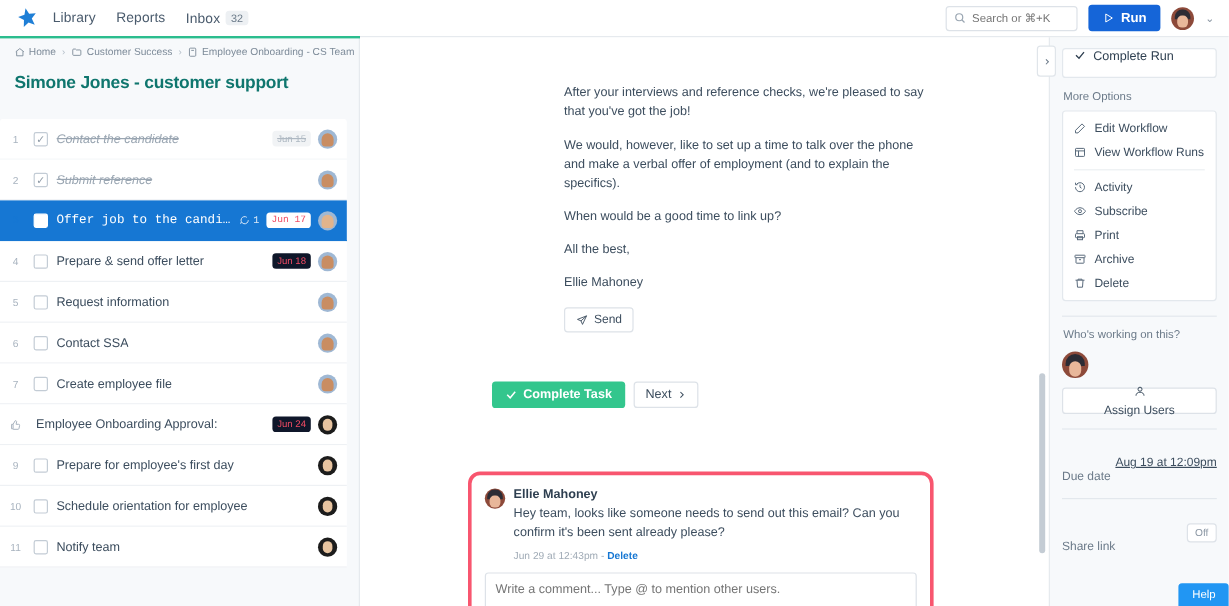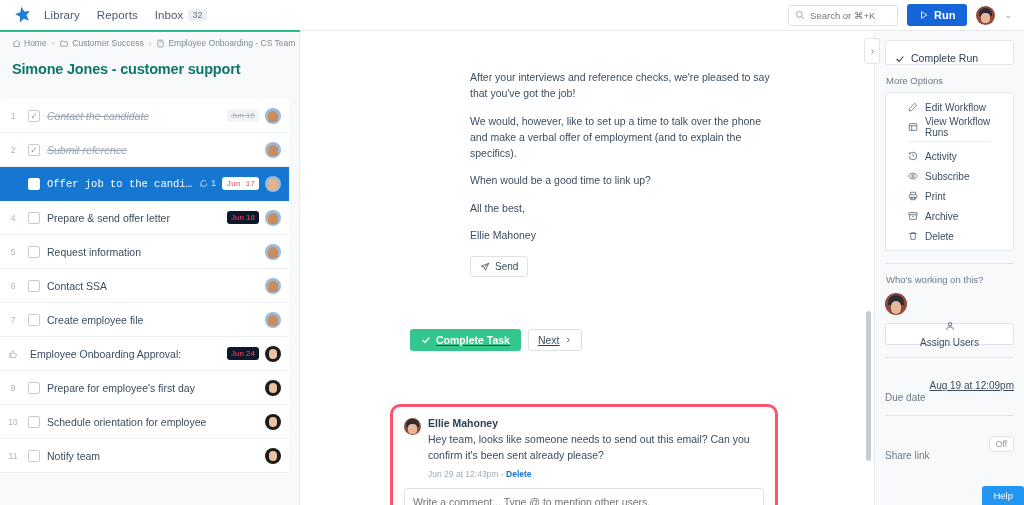--- a/index.html
+++ b/index.html
@@ -101,21 +101,21 @@
   
   .center { flex: 1; min-width: 0; background: #fff; position: relative; overflow: hidden; }
   .center-inner { padding: 38px 0 0 0; }
   .email { width: 300px; margin-left: 170px; }
   .email p { font-size: 10.5px; line-height: 1.55; color: #3c4d5e; margin-bottom: 11px; }
   .send-btn {
     margin-top: 2px; border: 1px solid #dde2e8; background: #fff; border-radius: 3px;
     height: 21px; padding: 0 9px; font-size: 10px; color: #3c4d5e;
     display: inline-flex; align-items: center; gap: 5px; cursor: pointer; font-family: inherit;
   }
-  .action-row { margin-left: 110px; margin-top: 52px; display: flex; gap: 7px; text-decoration: underline; }
+  .action-row { margin-left: 110px; margin-top: 41px; display: flex; gap: 7px; }
   .complete-task {
     background: #33c68d; color: #fff; border: none; border-radius: 3px;
     height: 22px; padding: 0 11px; font-size: 10.5px; font-weight: bold;
     display: flex; align-items: center; gap: 5px; cursor: pointer; font-family: inherit;
   }
   .next-btn {
     background: #fff; border: 1px solid #dde2e8; border-radius: 3px; height: 22px;
     padding: 0 9px; font-size: 10.5px; color: #3c4d5e; display: flex;
     align-items: center; gap: 4px; cursor: pointer; font-family: inherit;
   }
@@ -148,25 +148,25 @@
     font-size: 9px; color: #6b7a89; cursor: pointer; z-index: 4;
   }
 
   
   .right {
     width: 150px; flex: 0 0 150px; background: #f7f9fb;
     border-left: 1px solid #e6eaee; padding: 9px 10px 0 10px; position: relative;
   }
   .rcard { background: #fff; border: 1px solid #e3e8ed; border-radius: 3px; }
   .complete-run {
-    height: 23px; display: flex; align-items: flex-end; gap: 6px;
+    height: 23px; display: flex; align-items: flex-start; gap: 6px;
     padding: 0 9px; font-size: 10.5px; color: #2e3f50; cursor: pointer;
   }
   .sect-label { font-size: 9.5px; color: #6b7a89; margin: 10px 0 6px 1px; }
-  .menu { padding: 4px 13px; }
+  .menu { padding: 4px 0; }
   .mitem {
     height: 20px; display: flex; align-items: center; gap: 7px;
     padding: 0 9px; font-size: 10px; color: #3c4d5e; cursor: pointer;
   }
   .mdiv { height: 1px; background: #eceff2; margin: 4px 9px; }
   .hr { height: 1px; background: #e3e8ed; margin: 12px 0 10px 0; }
   .assign-btn {
     margin-top: 8px; height: 22px; background: #fff; border: 1px solid #dde2e8;
     border-radius: 3px; display: flex; align-items: center; justify-content: center;
     gap: 6px; font-size: 10px; color: #3c4d5e; cursor: pointer; font-family: inherit; width: 100%; flex-direction: column;

